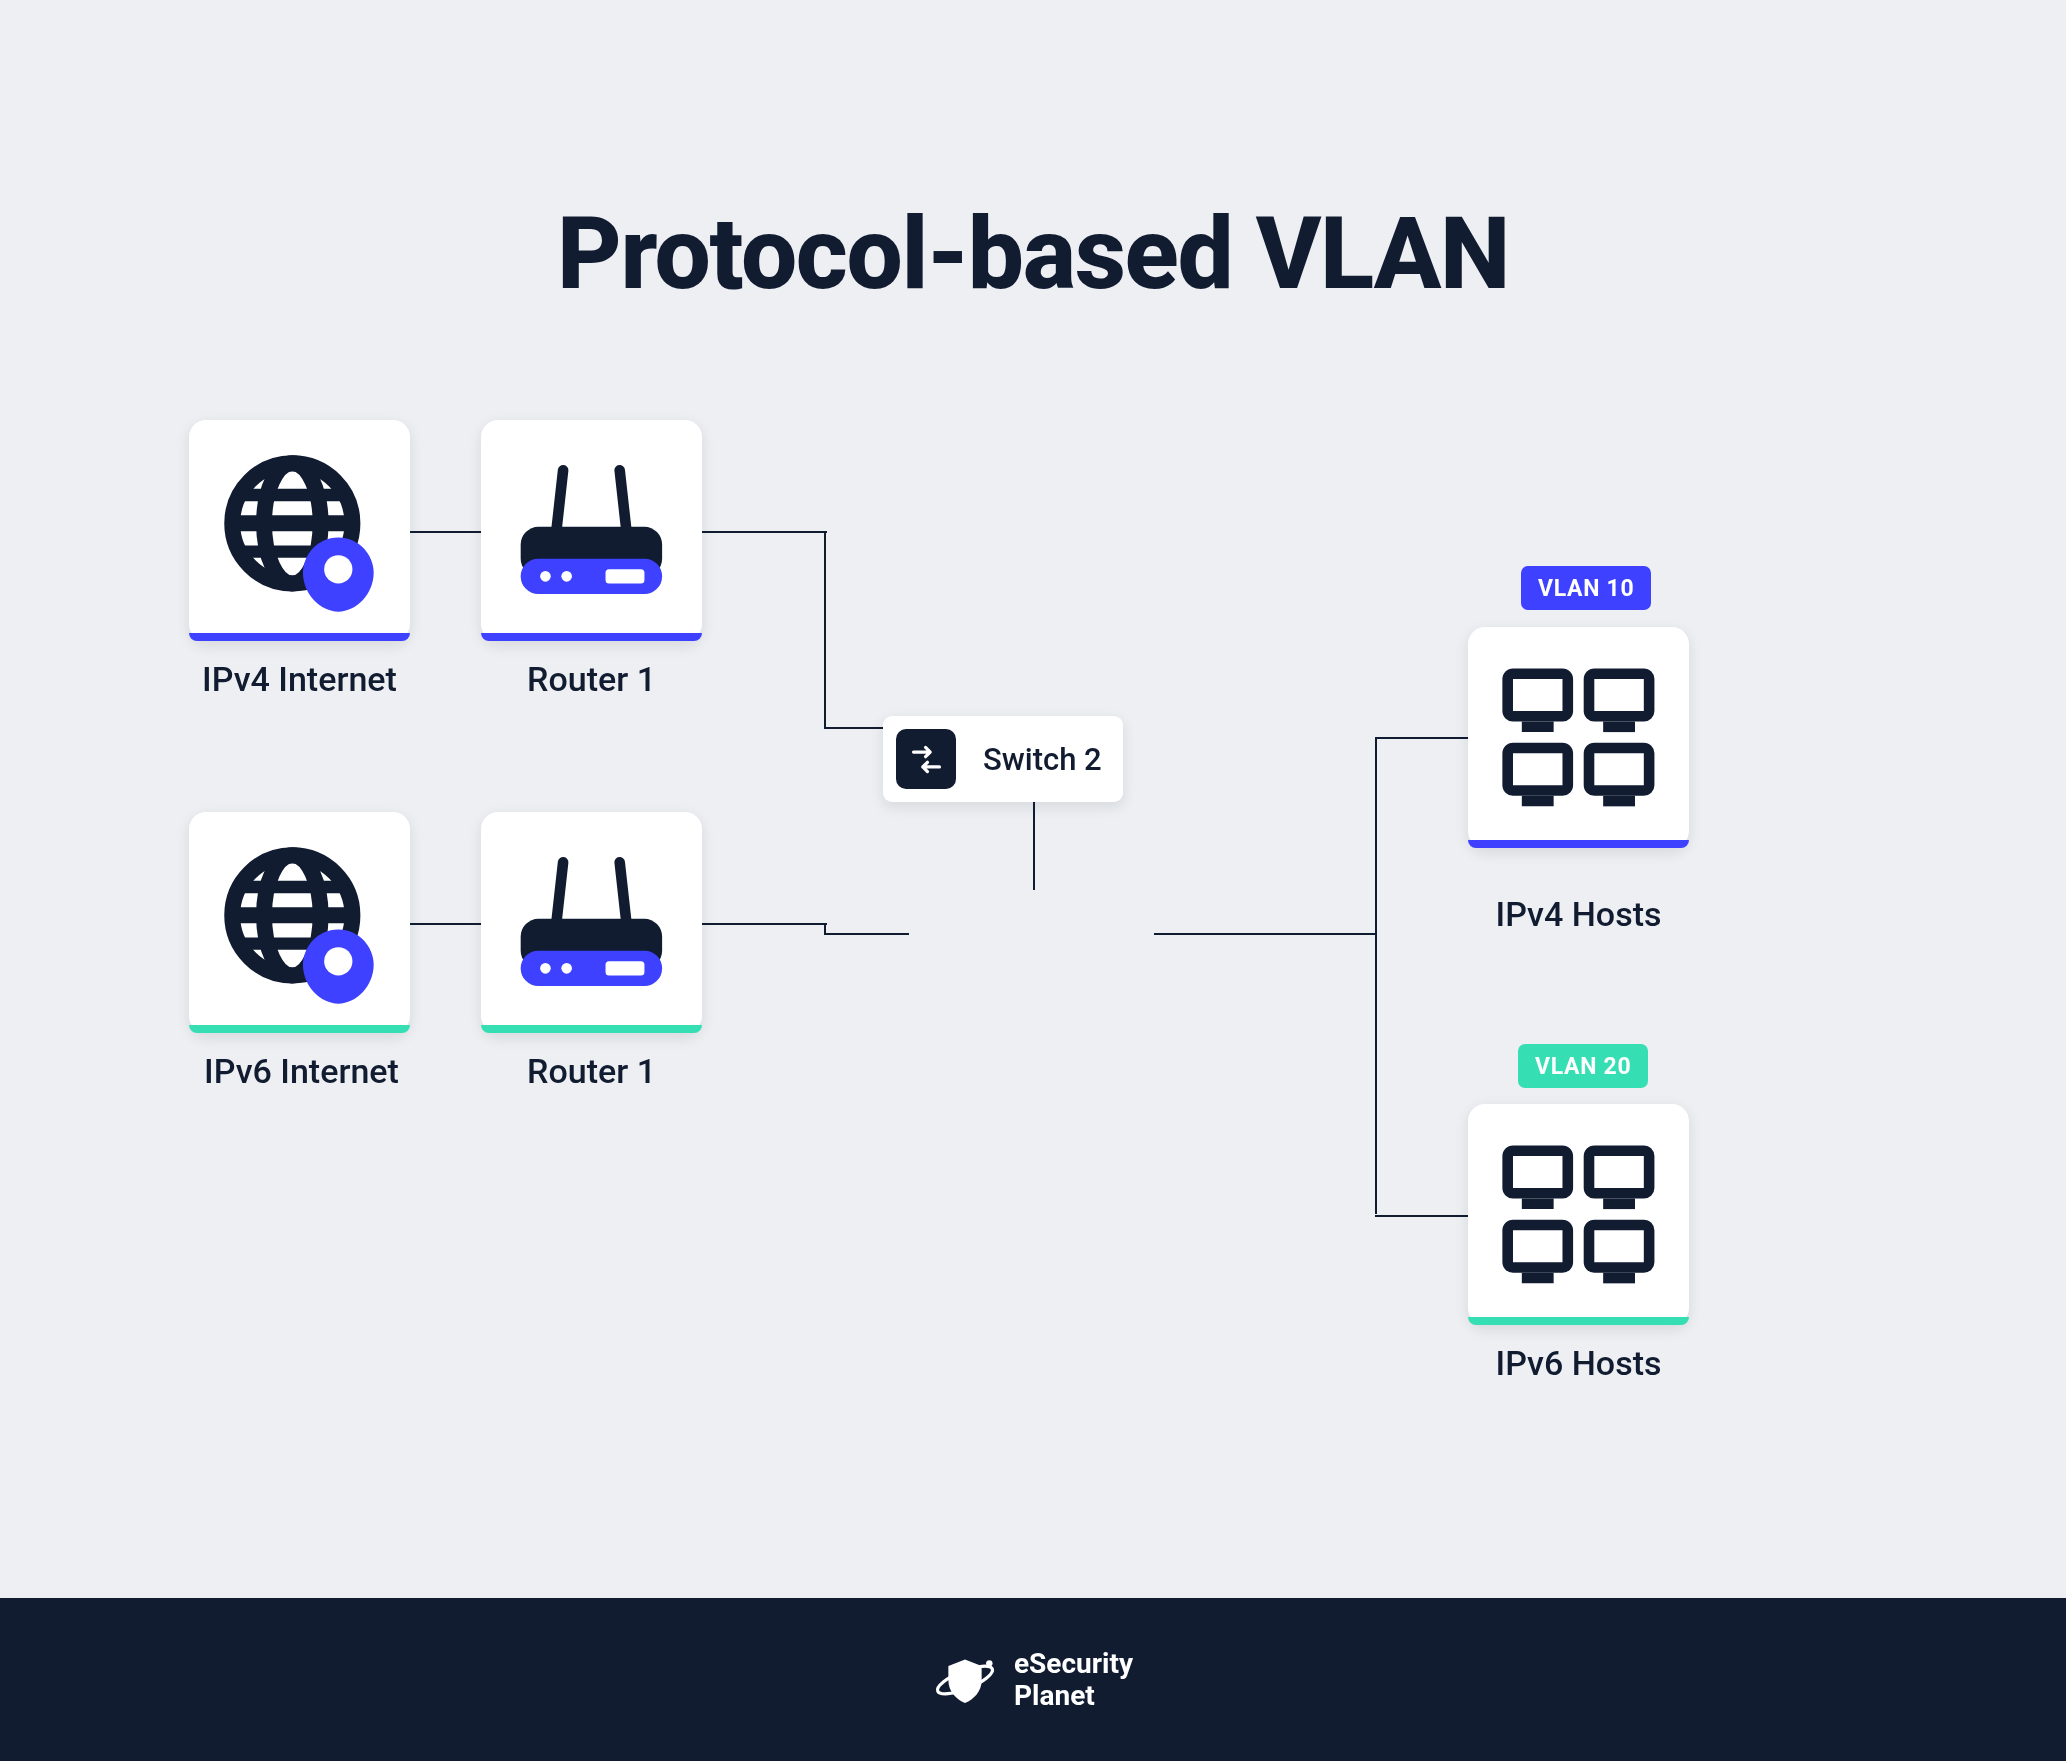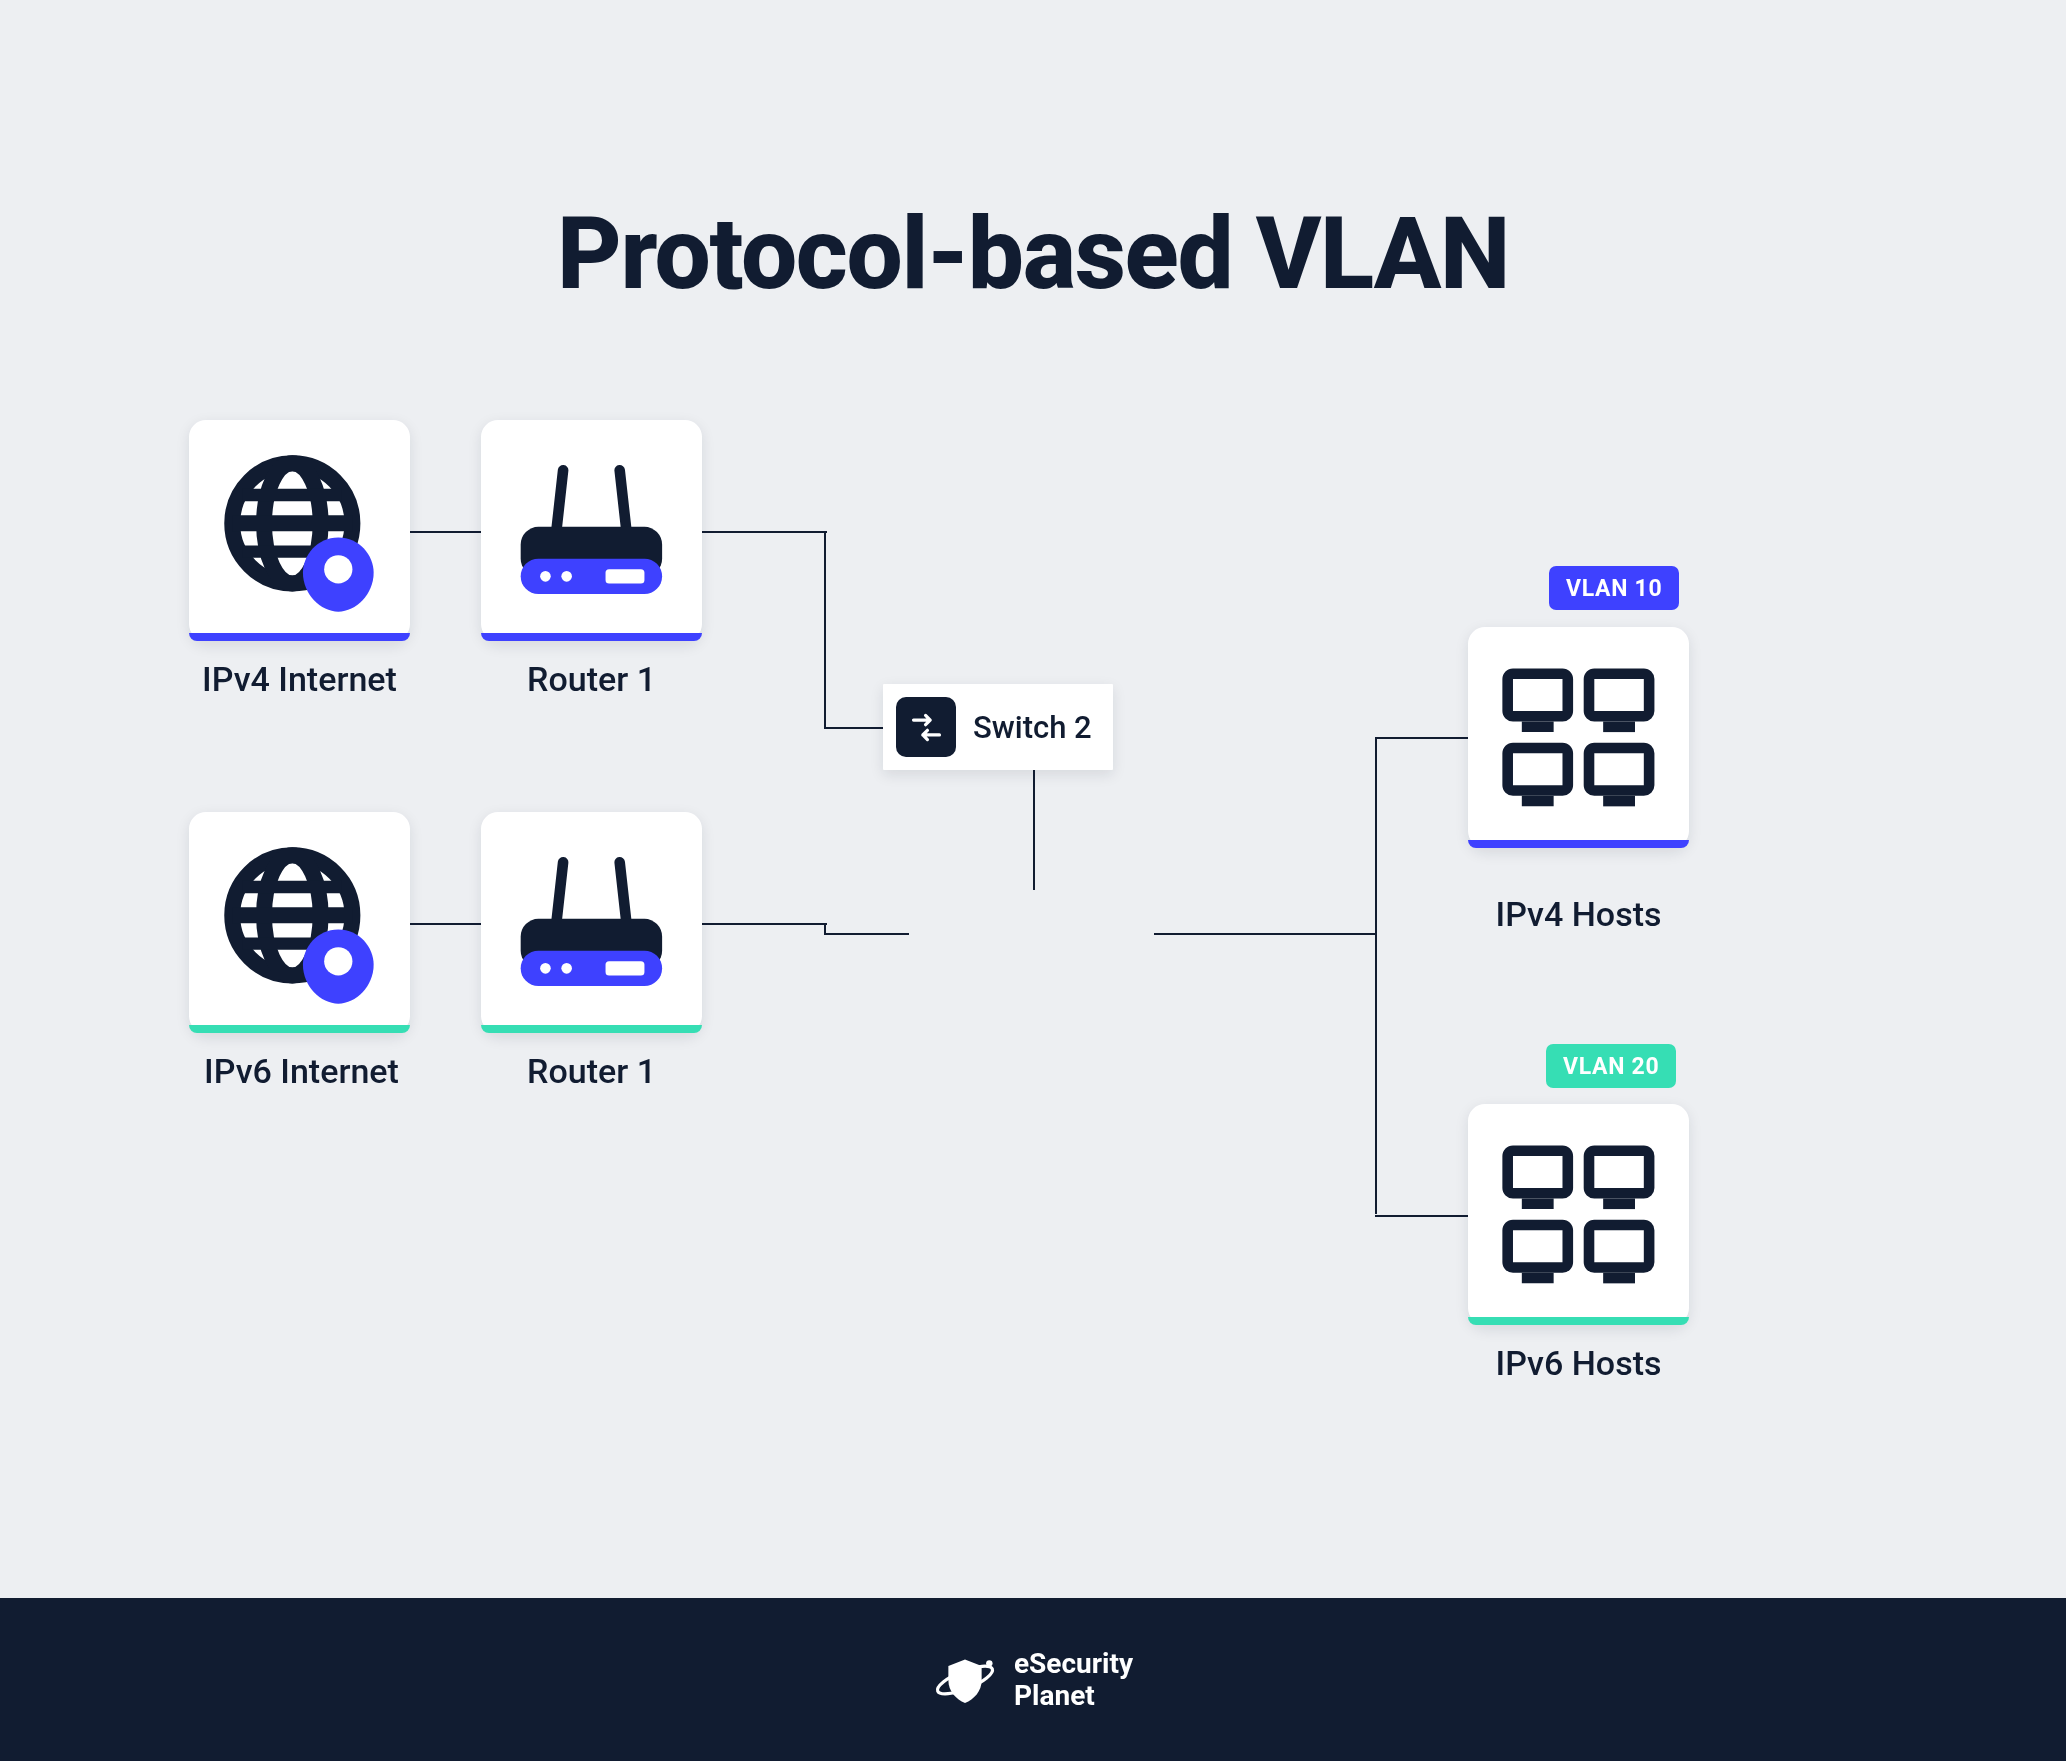--- a/index.html
+++ b/index.html
@@ -28,31 +28,31 @@
     display:flex;align-items:center;justify-content:center;
   }
   .underbar{position:absolute;left:0;right:0;bottom:0;height:8.5px;border-radius:0 0 17px 17px;}
   .ub-blue{background:var(--blue);}
   .ub-teal{background:var(--teal);}
   .label{
     position:absolute;text-align:center;color:var(--navy);
     font-size:34px;font-weight:500;width:100%;
   }
   .switch-node{
-    position:absolute;background:var(--card);border-radius:1px;box-shadow:var(--shadow);
-    display:flex;align-items:center;gap:17px;padding:13px 21.4px 13px 13px;
+    position:absolute;background:var(--card);border-radius:9px;box-shadow:var(--shadow);
+    display:flex;align-items:center;gap:27px;padding:13px 21.4px 13px 13px;margin-top:32px;
   }
   .switch-icon{
     width:60px;height:60px;background:var(--navy);border-radius:10px;
     display:flex;align-items:center;justify-content:center;flex:0 0 auto;
   }
   .switch-label{font-size:31px;font-weight:500;color:var(--navy);white-space:nowrap;}
   .tag{
     position:absolute;color:#fff;font-weight:700;font-size:23px;
-    padding:8.5px 17px;border-radius:7.1px;letter-spacing:0.7px;margin-left:28px;
+    padding:8.5px 17px;border-radius:7.1px;letter-spacing:0.7px;
   }
   .tag-blue{background:var(--blue);}
   .tag-teal{background:var(--teal);}
   .footer{
     position:absolute;left:0;right:0;bottom:0;height:164px;background:var(--navy);
     display:flex;align-items:center;justify-content:center;gap:17px;color:#fff;
   }
   .footer-text{font-size:28px;font-weight:700;line-height:1.15;}
   svg{display:block;}
   .globe-svg,.router-svg,.hosts-svg{width:80%;height:80%;}

